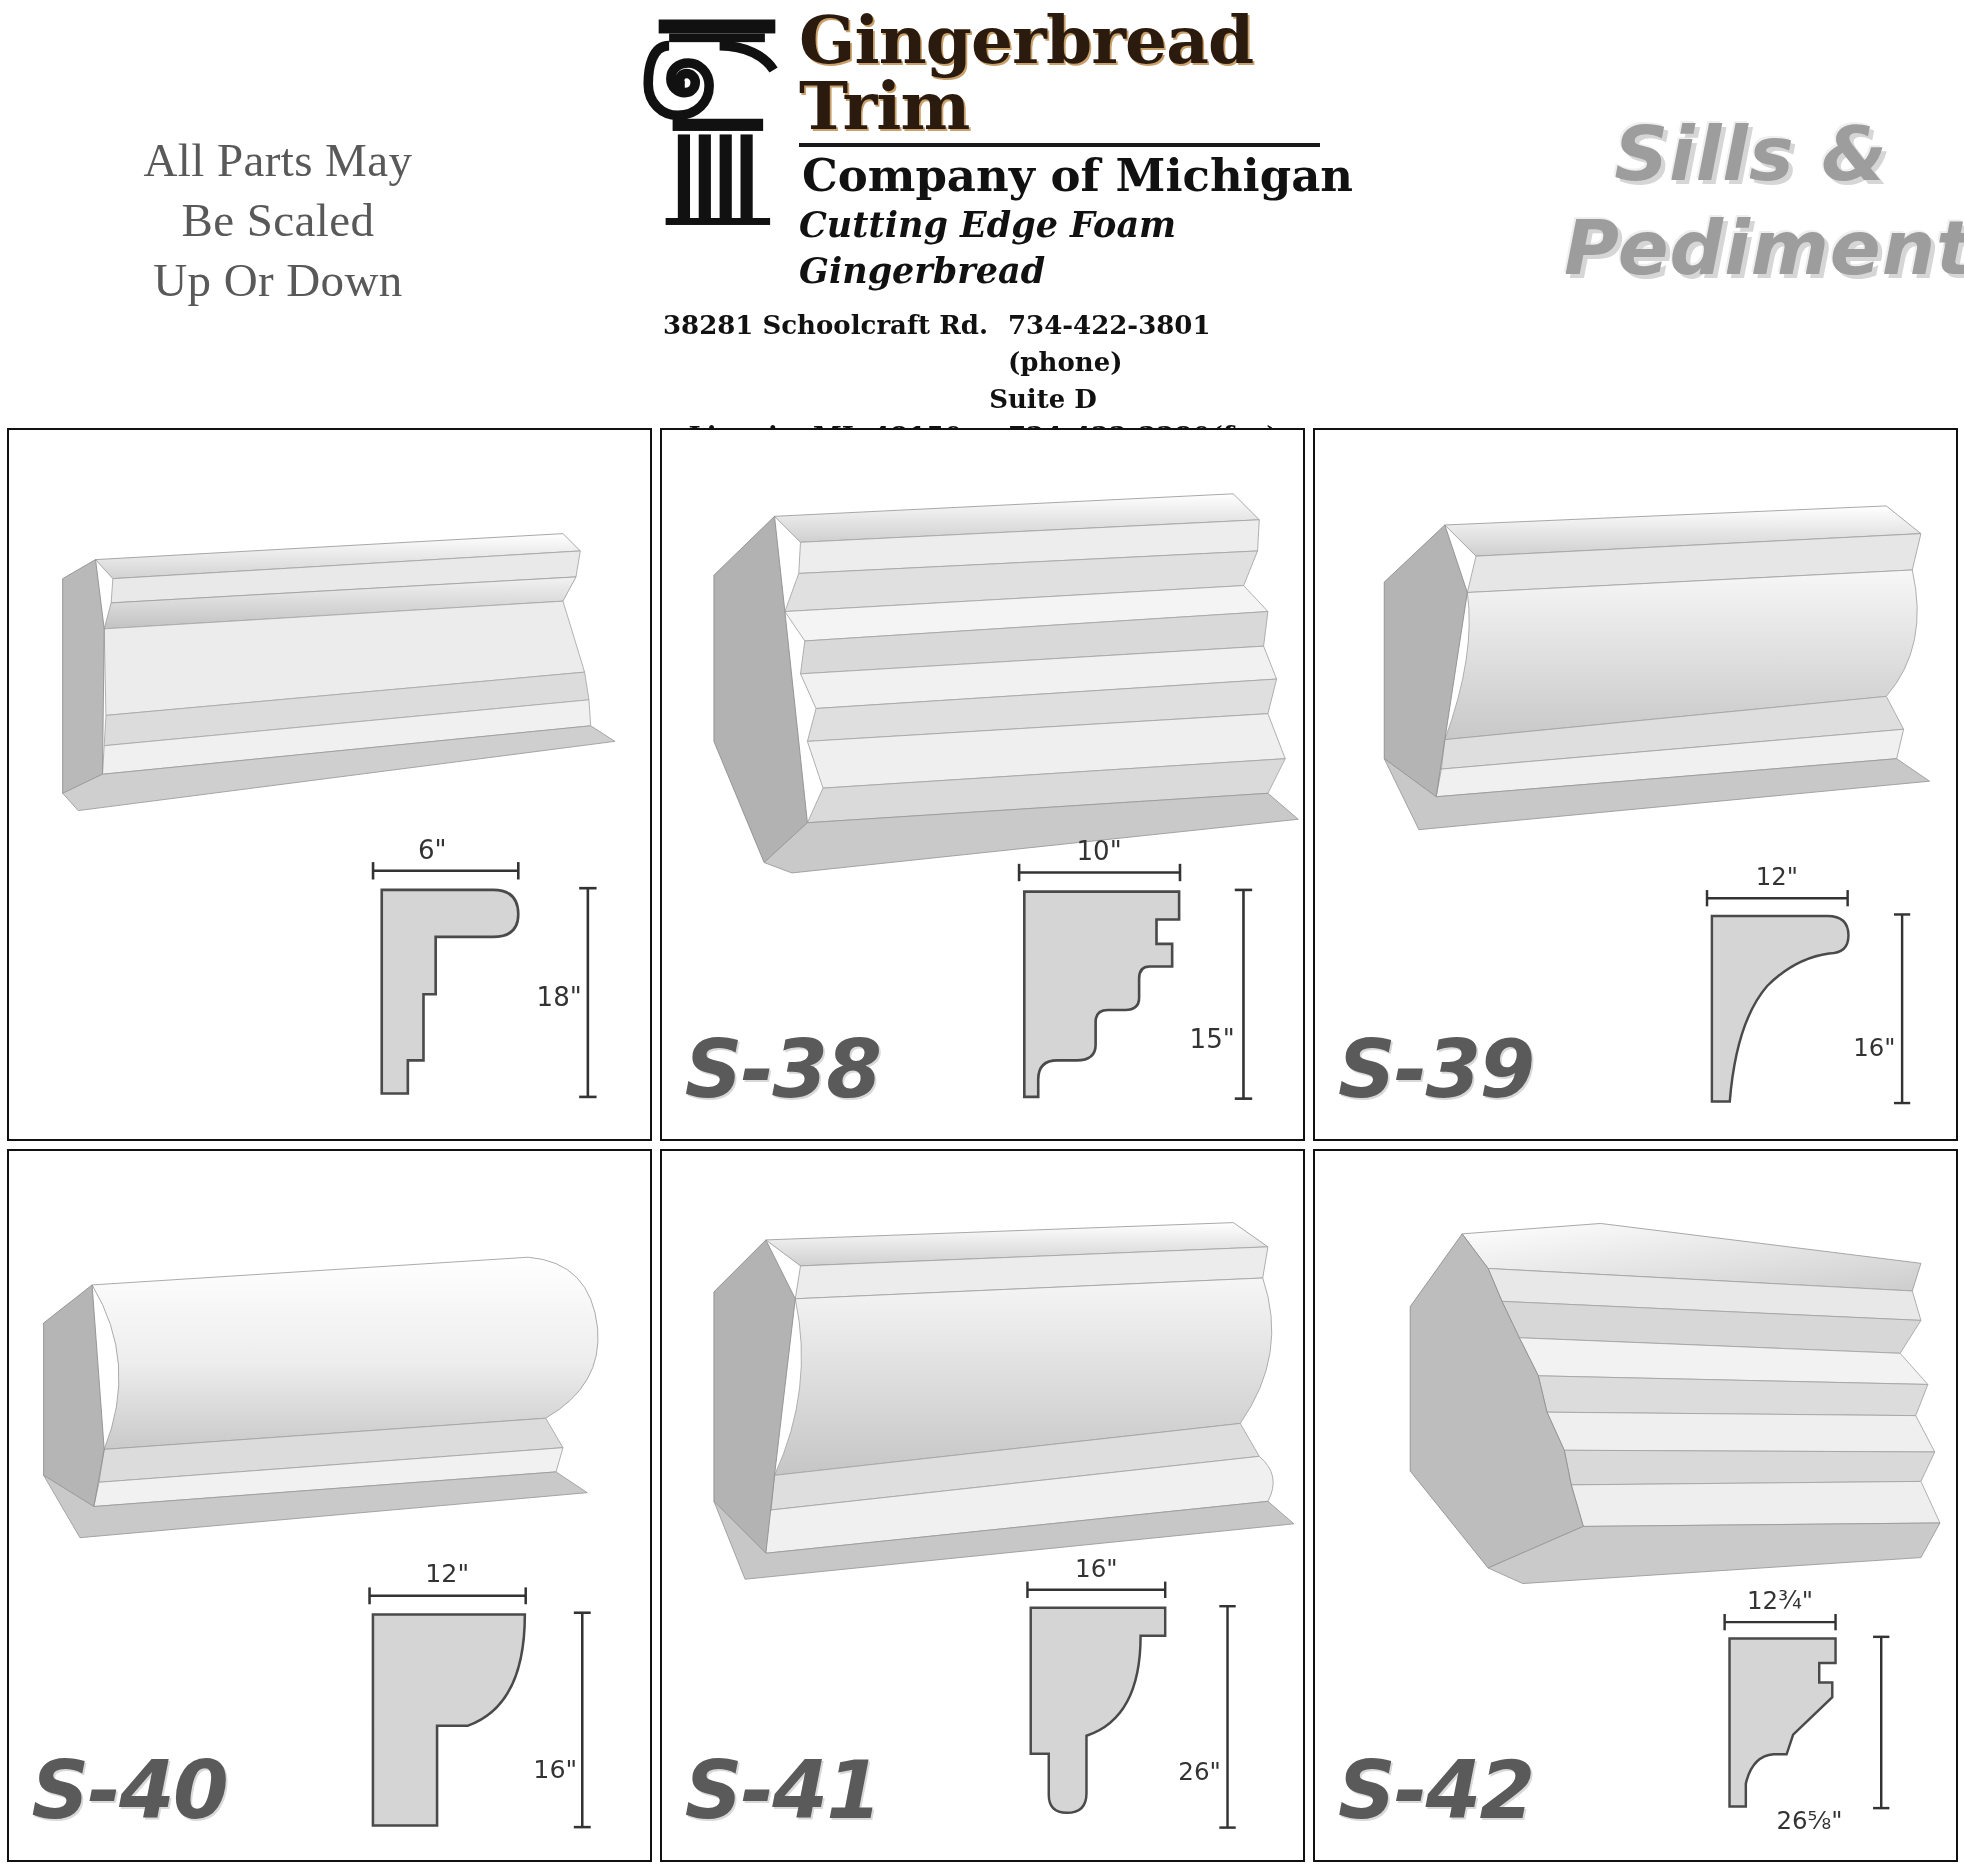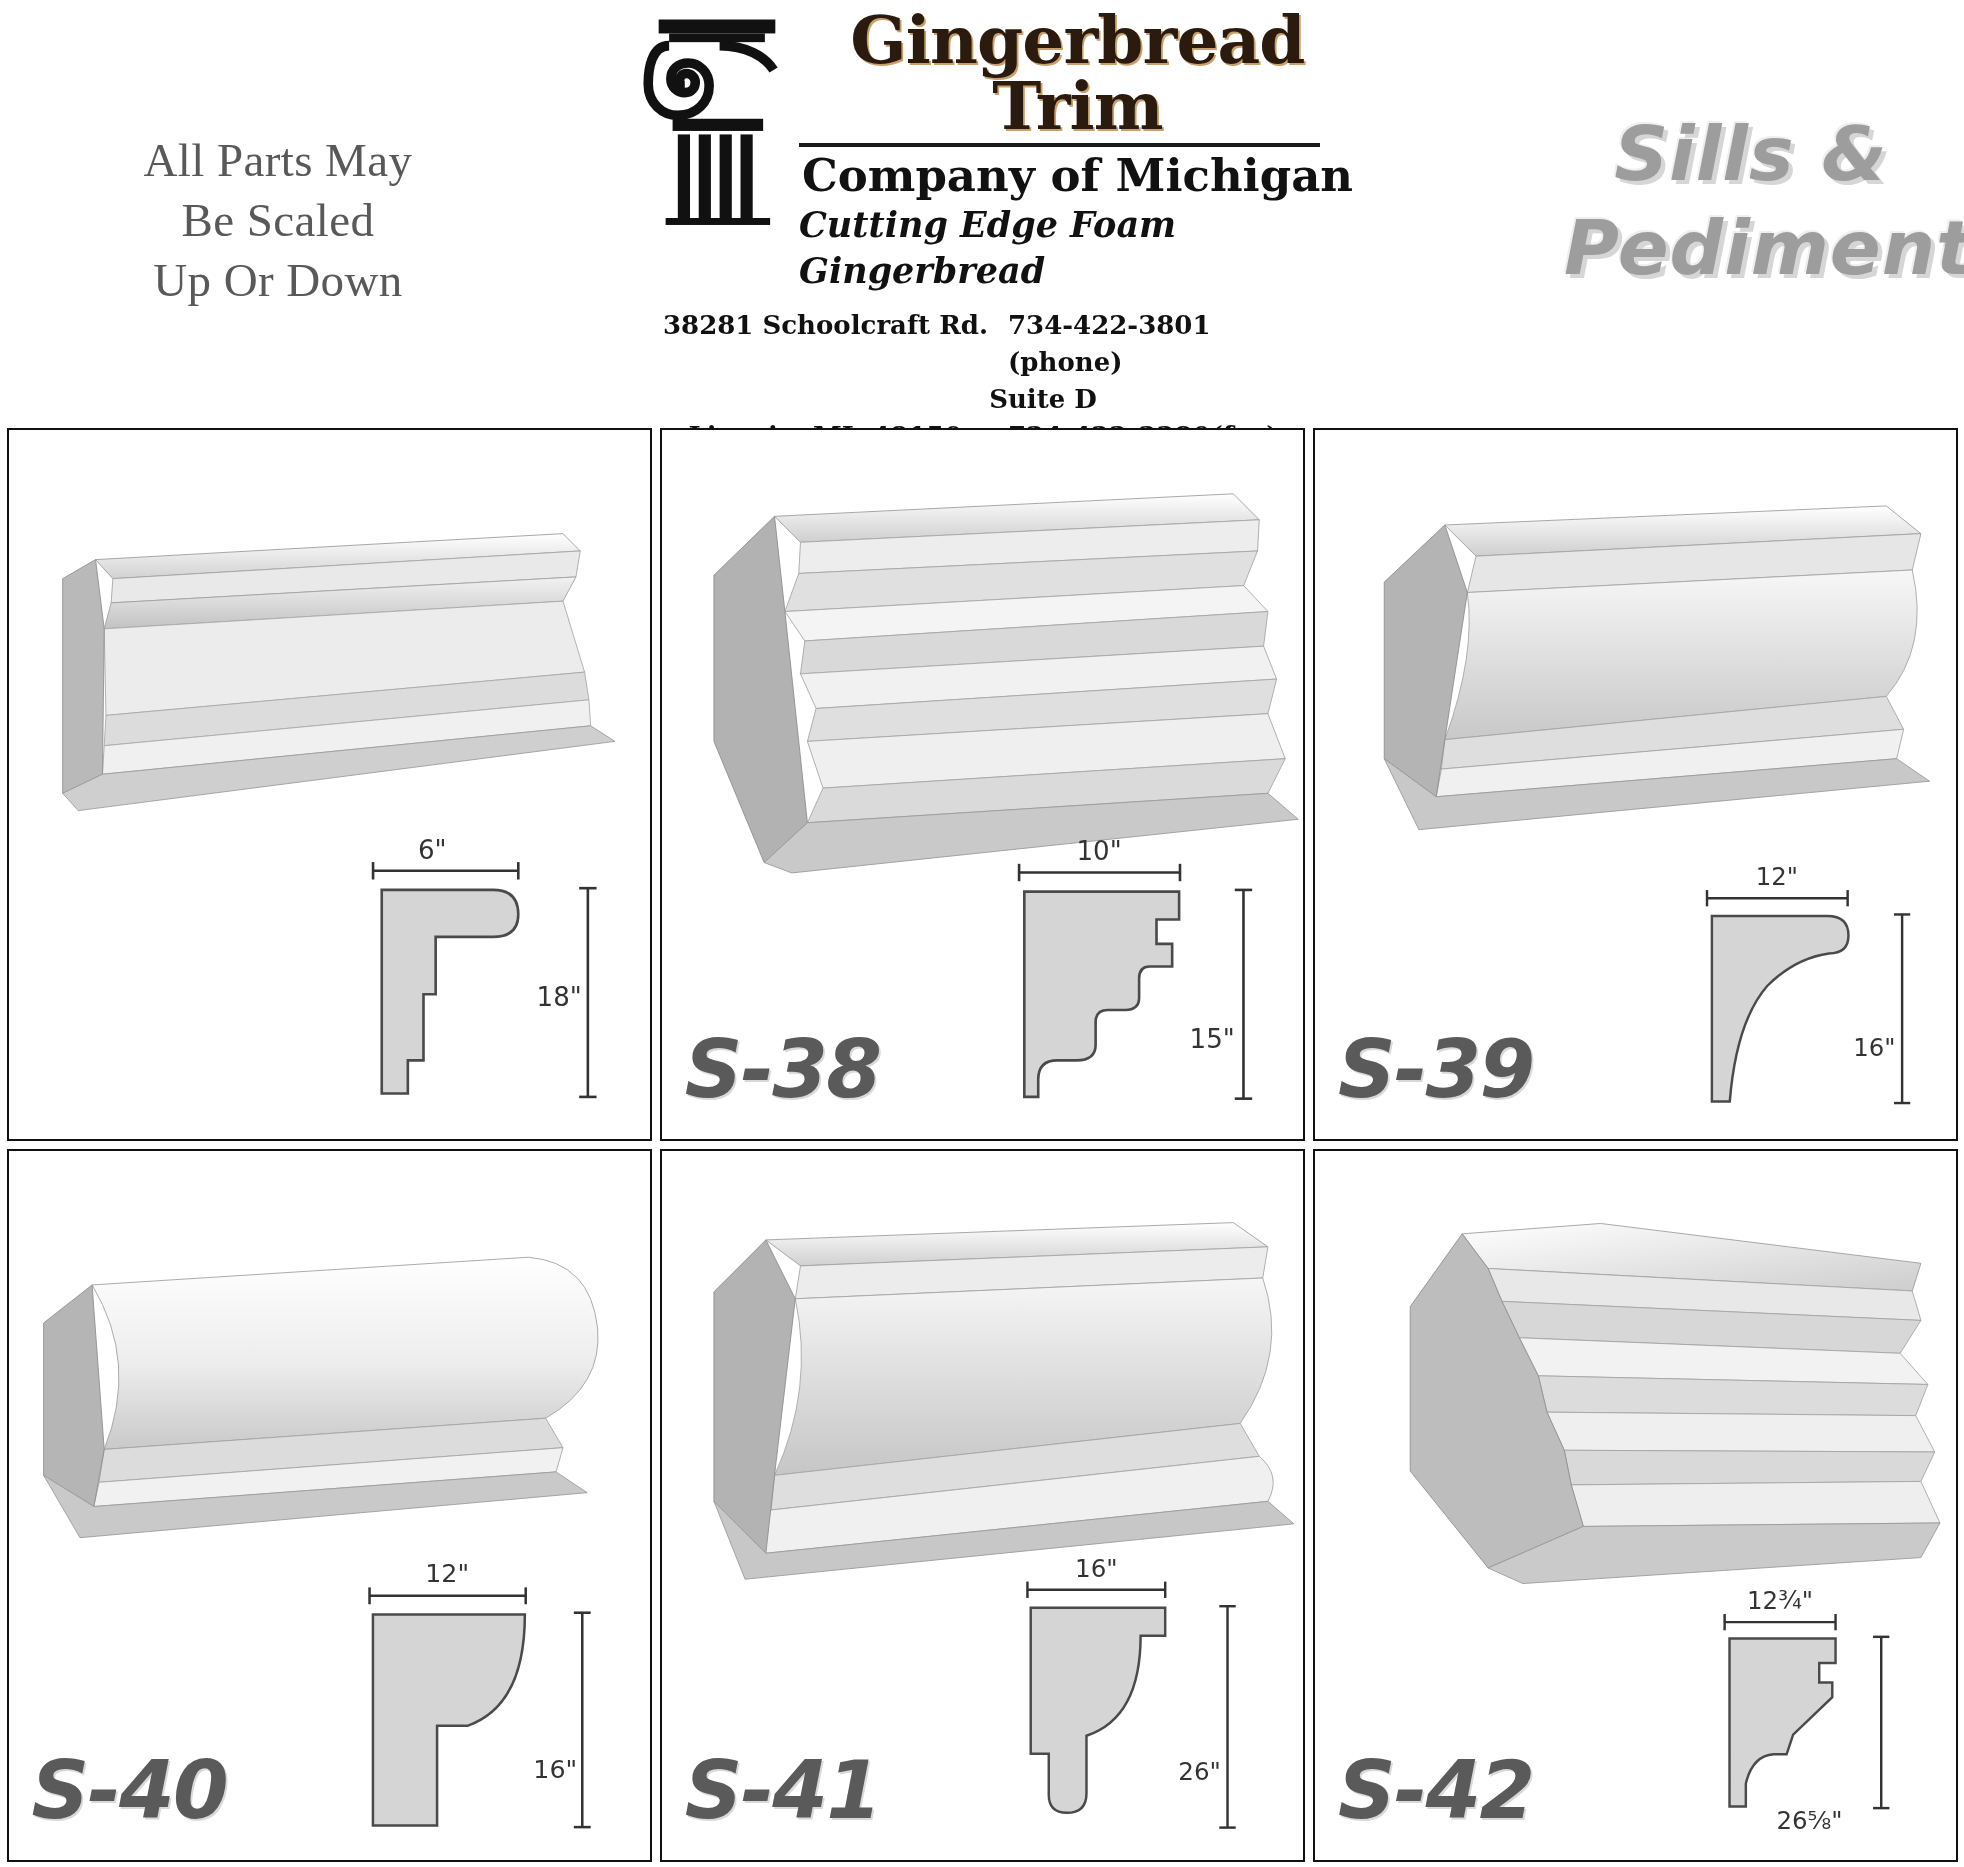--- a/index.html
+++ b/index.html
@@ -47,21 +47,21 @@
     height: 209px;
   }
   .brand-title {
     font-family: "DejaVu Serif", serif;
     font-weight: bold;
     font-size: 66px;
     line-height: 1.0;
     color: #2b1a0e;
     letter-spacing: -0.9px;
     padding-left: 156px;
-    text-align: center;
+    text-align: left;
     text-shadow: 1.7px 1.7px 0 #c9a06a;
   }
   .brand-rule {
     margin: 3.5px 0 3.5px 156px;
     width: 521px;
     height: 4.3px;
     background: #1a1a1a;
   }
   .brand-sub1 {
     font-family: "DejaVu Serif", serif;

